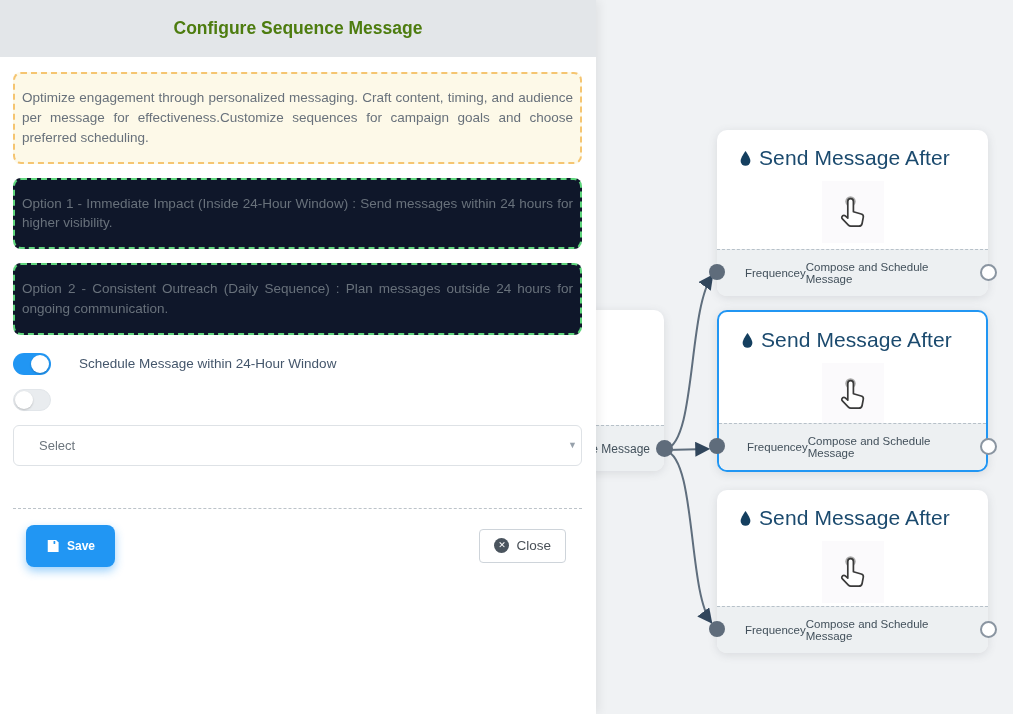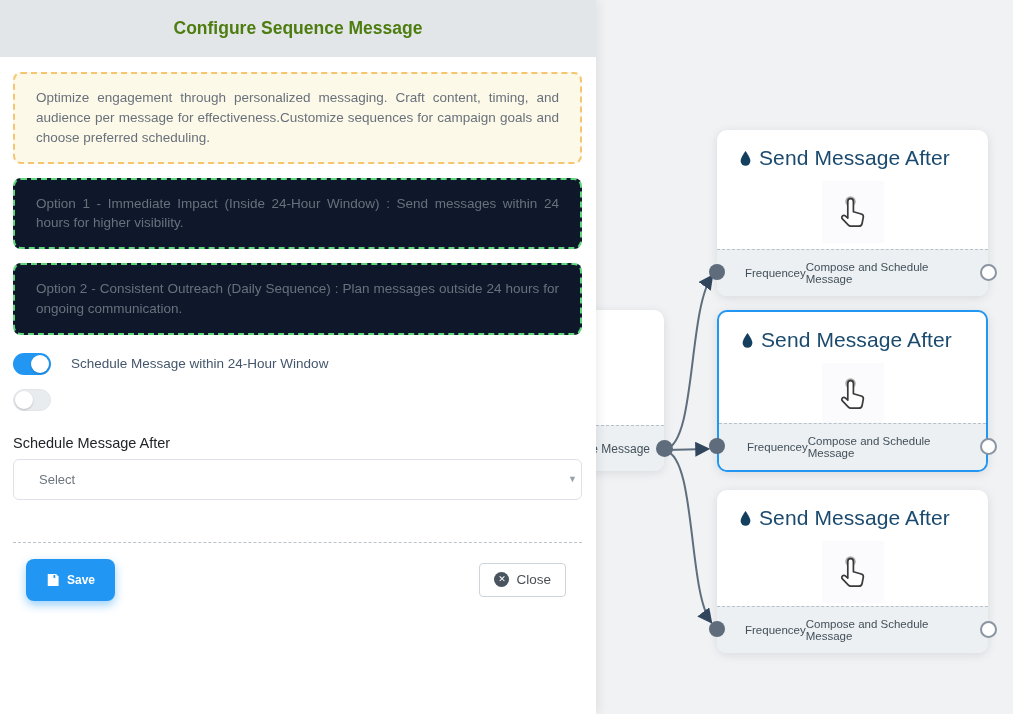--- a/index.html
+++ b/index.html
@@ -38,28 +38,28 @@
   .handle-source-node { position:absolute; right:-9px; bottom:14px; width:17px; height:17px;
                         background:#5f6c7b; border-radius:50%; z-index:3; }
 
   
   .panel { position:absolute; left:0; top:0; width:596px; height:714px; background:#ffffff;
            z-index:10; box-shadow:3px 0 10px rgba(0,0,0,0.07); }
   .panel-header { height:57px; background:#e3e6e9; display:flex; align-items:center; justify-content:center; }
   .panel-title { font-size:17.5px; font-weight:700; color:#4d7c0f; }
   .panel-body { padding:15px 14px 0 13px; }
 
-  .note { border-radius:8px; padding:14px 21px; font-size:13.5px; line-height:1.47;
+  .note { border-radius:8px; padding:14px 7px; font-size:13.5px; line-height:1.47;
           text-align:justify; color:#68717b; }
   .note-yellow { background:#fdf9e8; border:2px dashed #f5c571; }
   .note-green  { background:#0f172a; border:2px dashed #5fd57c; margin-top:14px; }
   .note-yellow { margin-top:0; }
 
   .toggles { margin-top:18px; }
-  .toggle-row { display:flex; align-items:center; gap:20px; margin-bottom:14px; }
+  .toggle-row { display:flex; align-items:center; gap:28px; margin-bottom:14px; }
   .toggle { width:38px; height:22px; border-radius:11px; position:relative; flex:0 0 auto; cursor:pointer; }
   .toggle.on  { background:#2196f3; }
   .toggle.off { background:#e9ecef; border:1px solid #e2e6ea; }
   .toggle .knob { position:absolute; top:2px; width:18px; height:18px; border-radius:50%;
                   background:#ffffff; box-shadow:0 1px 2px rgba(0,0,0,0.2); }
   .toggle.on .knob { right:2px; }
   .toggle.off .knob { left:1px; top:1.5px; }
   .toggle-label-on  { font-size:13.5px; color:#44566b; }
   .toggle-label-off { font-size:13.5px; color:#988f85; }
 
@@ -189,21 +189,20 @@
             </span>
           <span class="toggle-label-on">Schedule Message within 24-Hour Window</span>
         </div>
         <div class="toggle-row">
           <span class="toggle off">
               <span class="knob"></span>
             </span>
         </div>
       </div>
 
-      <div class="select-label">Schedule Message After</div>
       <div class="select-box">
         <span class="select-value">Select</span>
         <span class="select-caret">▼</span>
       </div>
 
       <div class="footer-divider"></div>
 
       <div class="actions-row">
         <button class="btn btn-save">
           <svg width="14" height="14" viewBox="0 0 16 16">

